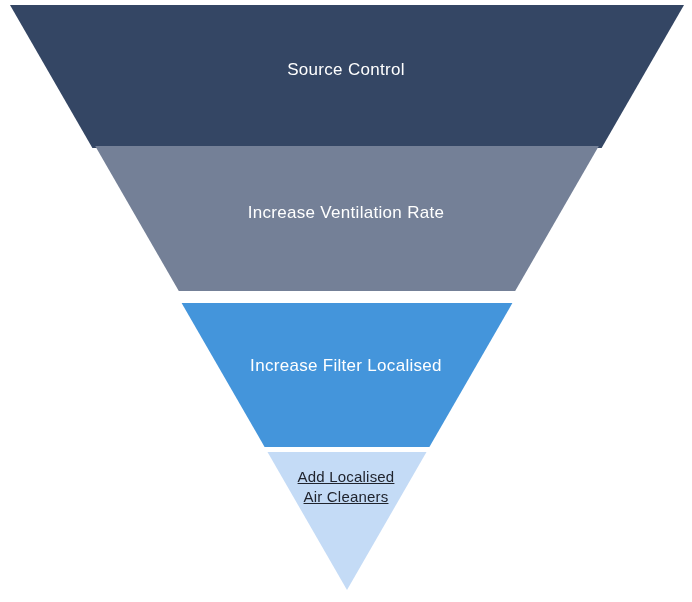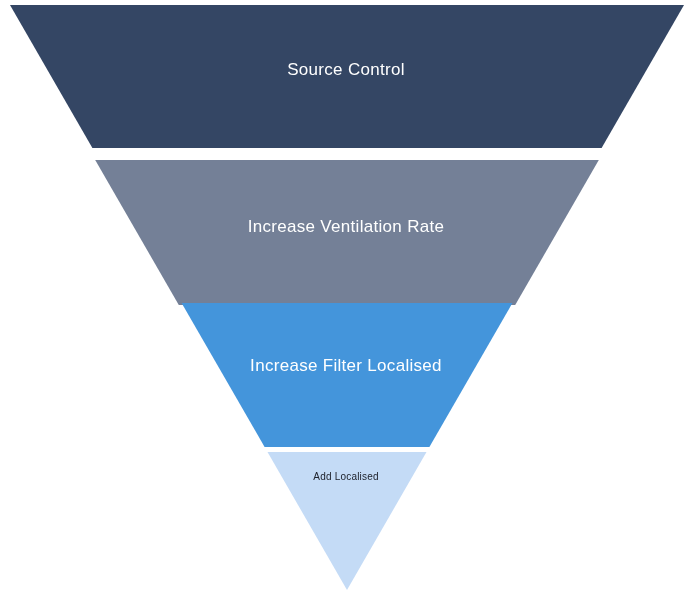--- a/index.html
+++ b/index.html
@@ -25,21 +25,21 @@
     box-sizing: border-box;
   }
   
   .level-0 {
     top: 5px;
     height: 143px;
     clip-path: polygon(10px 0px, 684px 0px, 601.6px 143px, 92.4px 143px);
   }
   
   .level-1 {
-    top: 160px;
+    top: 146px;
     height: 145px;
     clip-path: polygon(95.2px 0px, 598.8px 0px, 515.2px 145px, 178.8px 145px);
   }
   
   .level-2 {
     top: 303px;
     height: 144px;
     clip-path: polygon(181.6px 0px, 512.4px 0px, 429.4px 144px, 264.6px 144px);
   }
   
@@ -57,25 +57,26 @@
     font-weight: 500;
     text-align: center;
     line-height: 1.2;
     white-space: nowrap;
   }
   .level-0 .label { position: relative; top: -6px; }
   .level-1 .label { position: relative; top: -5px; }
   .level-2 .label { position: relative; top: -9px; }
   .label-dark {
     color: #20242e;
-    font-size: 10px;
+    font-size: 15px;
     font-weight: 500;
     letter-spacing: 0.2px;
     text-align: center;
     line-height: 20px;
+    text-decoration: underline;
   }
   .label-dark span { display: block; }
 </style>
 </head>
 <body>
 
 <div class="canvas">
 
   <div class="level level-0" style="background: rgb(52, 70, 100);">
     <span class="label">Source Control</span>
@@ -85,16 +86,17 @@
     <span class="label">Increase Ventilation Rate</span>
   </div>
 
   <div class="level level-2" style="background: rgb(68, 149, 219);">
     <span class="label">Increase Filter Localised</span>
   </div>
 
   <div class="level level-3" style="background: rgb(196, 219, 246);">
     <span class="label-dark">
       <span>Add Localised</span>
+      <span>Air Cleaners</span>
     </span>
   </div>
 
 </div>
 
 </body></html>

